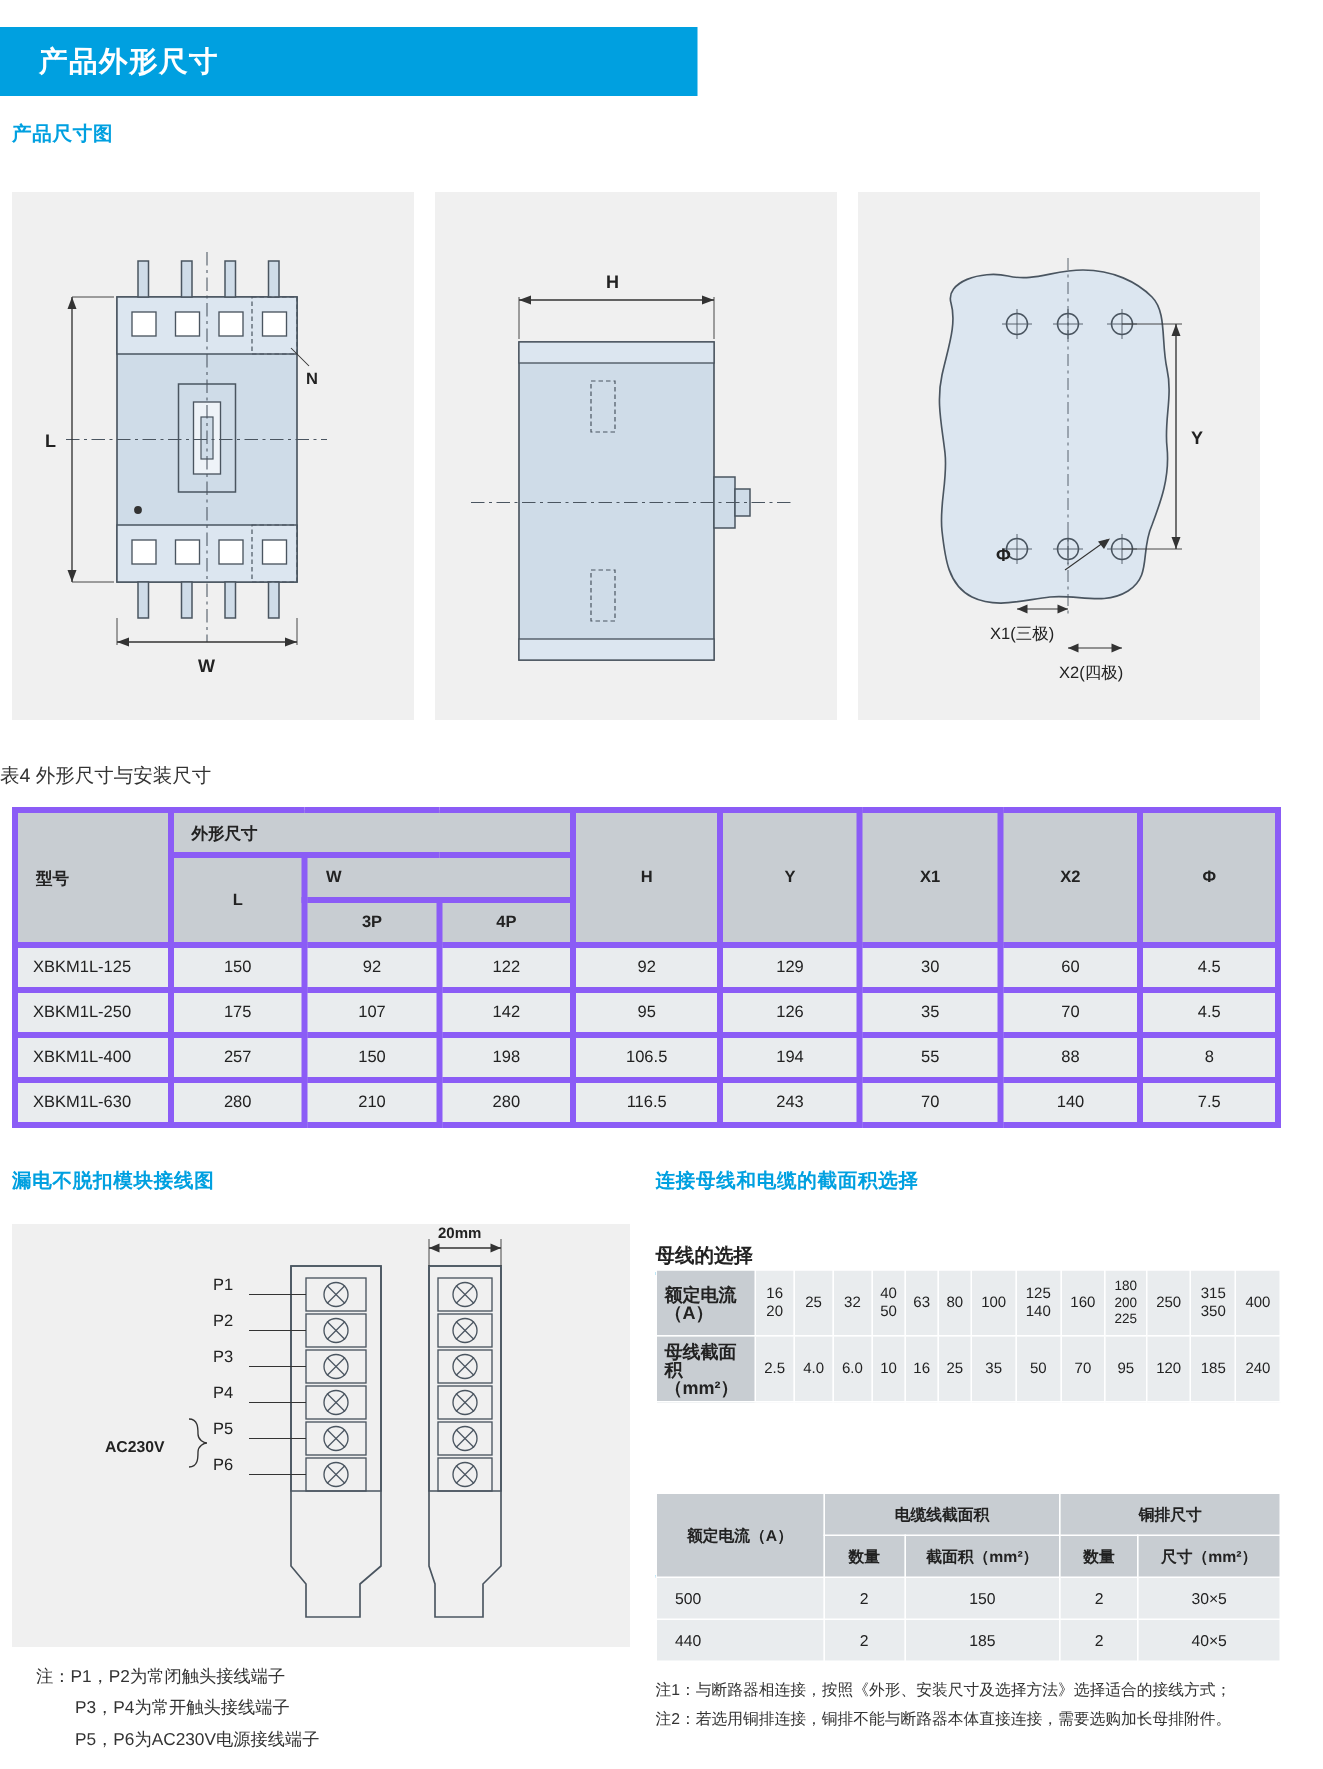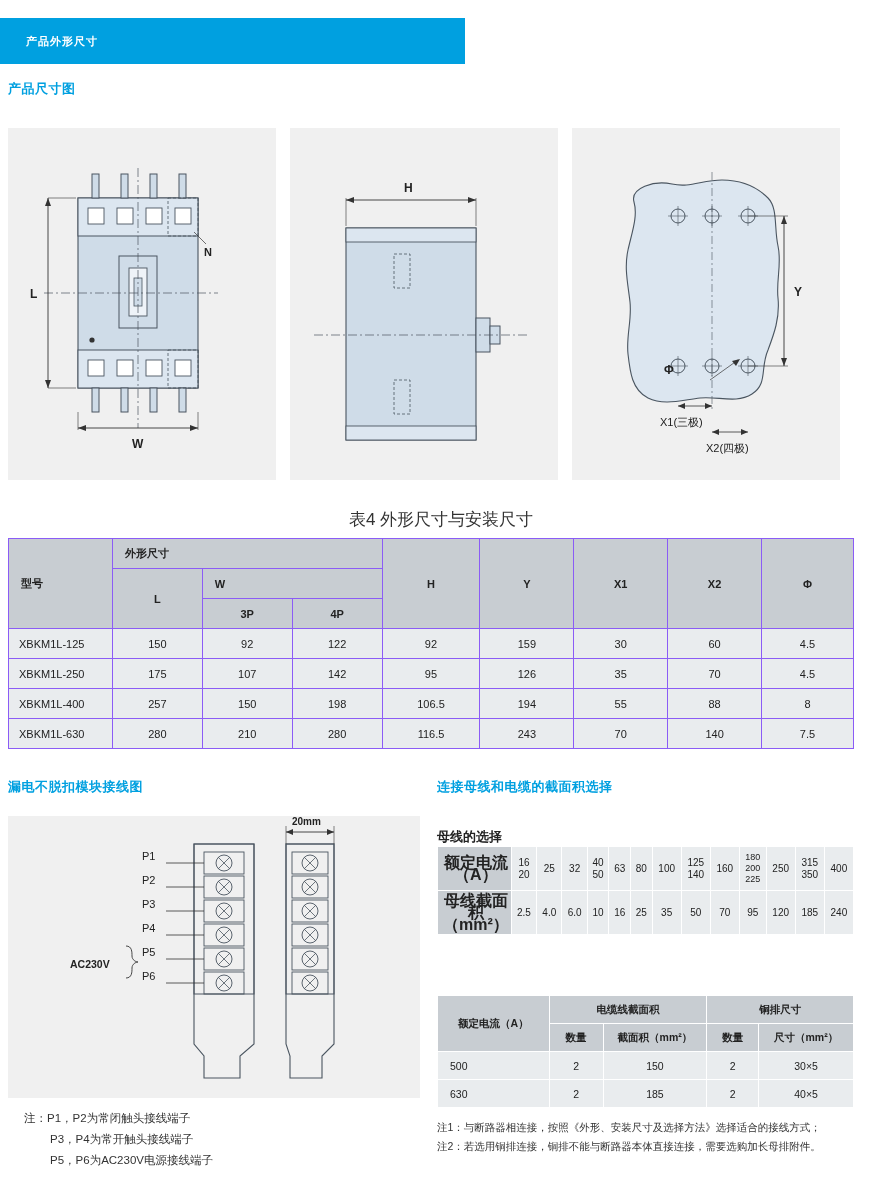--- a/index.html
+++ b/index.html
@@ -18,21 +18,21 @@
   .header-bar {
     position: absolute;
     left: 0; top: 18px;
     width: 465px; height: 46px;
     background: #00a0e0;
     display: flex;
     align-items: center;
   }
   .header-bar .title {
     color: #fff;
-    font-size: 11px;
+    font-size: 19px;
     font-weight: bold;
     letter-spacing: 1px;
     margin-left: 26px;
   }
 
   
   .sec-heading {
     color: #00a0e0;
     font-size: 13px;
     font-weight: bold;
@@ -62,35 +62,35 @@
     background: #f0f0f0;
   }
   #panel1 { left: 8px;   width: 268px; }
   #panel2 { left: 290px; width: 268px; }
   #panel3 { left: 572px; width: 268px; }
 
   .table-caption {
     position: absolute;
     left: 0; top: 508px;
     width: 882px;
-    text-align: center;
-    font-size: 17px;
+    text-align: left;
+    font-size: 13px;
     color: #333;
   }
 
   
   table { border-collapse: collapse; }
   #dim-table {
     position: absolute;
     left: 8px; top: 538px;
     width: 846px;
     font-size: 11px;
   }
   #dim-table th, #dim-table td {
-    border: 1px solid #8b5cf6;
+    border: 4px solid #8b5cf6;
     text-align: center;
     vertical-align: middle;
     padding: 0;
     height: 30px;
   }
   #dim-table thead th {
     background: #c8cdd2;
     color: #222;
     font-weight: bold;
     font-size: 11px;
@@ -127,24 +127,24 @@
     text-align: center;
     vertical-align: middle;
     height: 44px;
     padding: 1px 2px;
     color: #222;
     line-height: 12px;
   }
   #bus-table td.hdr {
     background: #c8cdd2;
     font-weight: bold;
-    text-align: center;
+    text-align: left;
     padding-left: 5px;
     width: 66px;
-    font-size: 16px;
+    font-size: 12px;
   }
 
   
   #cable-table {
     position: absolute;
     left: 437px; top: 995px;
     width: 417px;
     font-size: 10.5px;
   }
   #cable-table th, #cable-table td {
@@ -355,21 +355,21 @@
         <th style="width:90px">4P</th>
       </tr>
     </thead>
     <tbody>
       <tr>
         <td class="model">XBKM1L-125</td>
         <td>150</td>
         <td>92</td>
         <td>122</td>
         <td>92</td>
-        <td>159</td>
+        <td>129</td>
         <td>30</td>
         <td>60</td>
         <td>4.5</td>
       </tr>
       <tr>
         <td class="model">XBKM1L-250</td>
         <td>175</td>
         <td>107</td>
         <td>142</td>
         <td>95</td>
@@ -584,21 +584,21 @@
     </thead>
     <tbody>
       <tr>
         <td class="first">500</td>
         <td>2</td>
         <td>150</td>
         <td>2</td>
         <td>30×5</td>
       </tr>
       <tr>
-        <td class="first">630</td>
+        <td class="first">440</td>
         <td>2</td>
         <td>185</td>
         <td>2</td>
         <td>40×5</td>
       </tr>
     </tbody>
   </table>
 
   <div class="note-right">
     <div>注1：与断路器相连接，按照《外形、安装尺寸及选择方法》选择适合的接线方式；</div>

